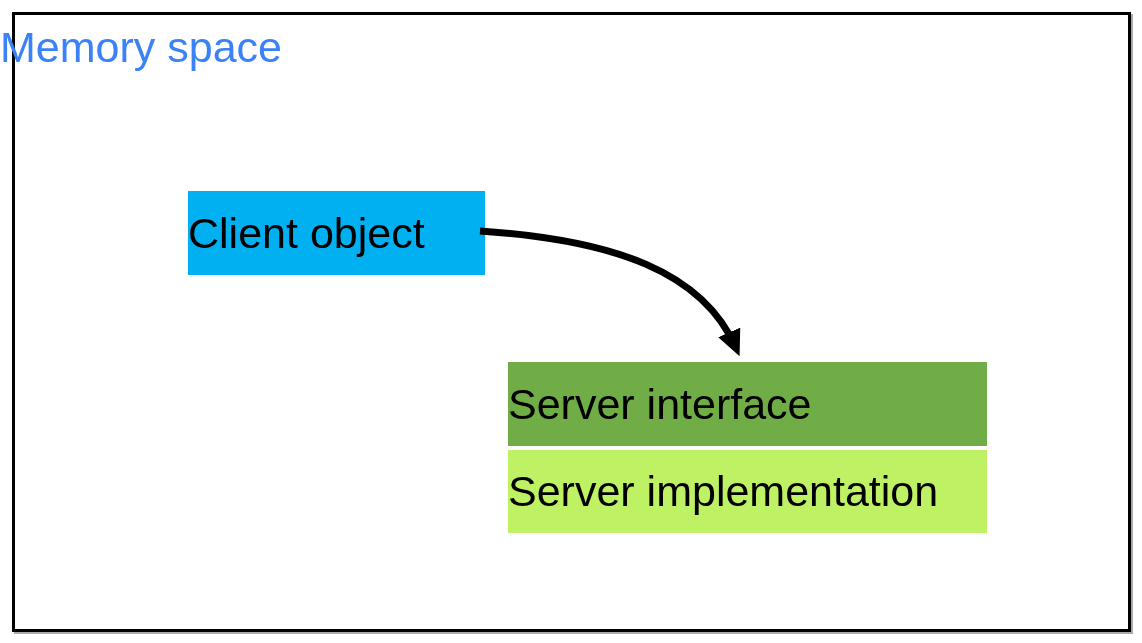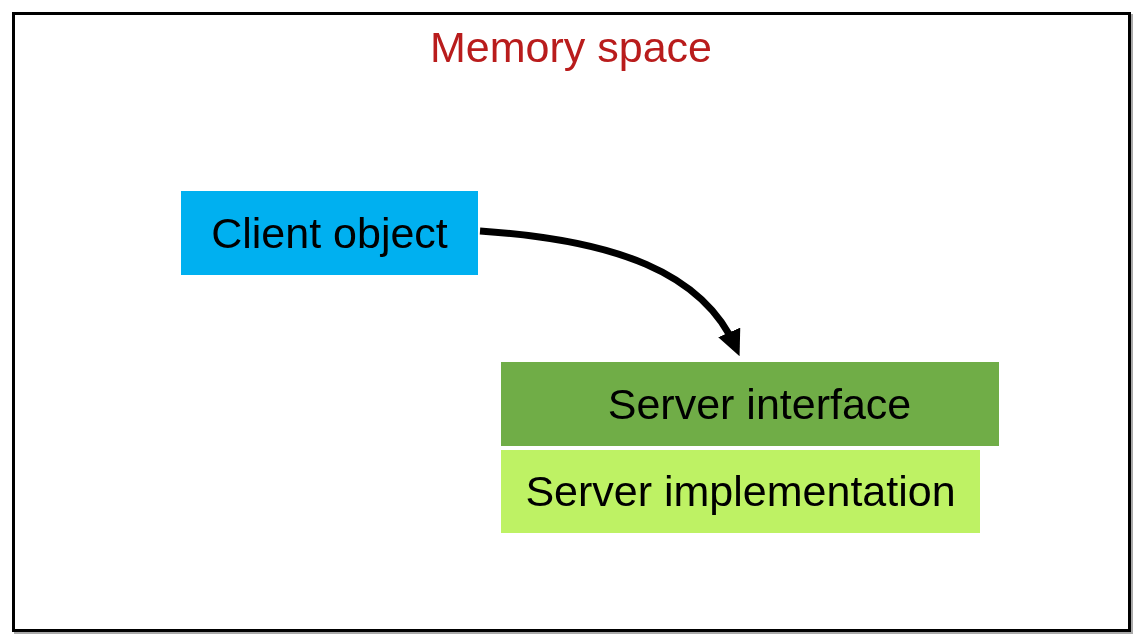--- a/index.html
+++ b/index.html
@@ -23,35 +23,36 @@
     height: 614px;
     border: 3px solid #000000;
     box-shadow: 2px 2px 0 #aaaaaa;
     background: transparent;
   }
   .title {
     position: absolute;
     top: 26px;
     left: 0;
     width: 1142px;
-    text-align: center;
+    text-align: left;
     font-size: 43px;
     line-height: 43px;
-    color: #b91c1c;
+    color: #3b82f6;
     white-space: nowrap;
   }
   .node {
     position: absolute;
     display: flex;
     align-items: center;
-    justify-content: center;
+    justify-content: flex-start;
     color: #000000;
     font-size: 43px;
     line-height: 43px;
     white-space: nowrap;
+    margin-left: 7px;
   }
   .node-client {
     left: 181px;
     top: 191px;
     width: 297px;
     height: 84px;
   }
   .node-server-interface {
     left: 501px;
     top: 362px;
@@ -79,21 +80,21 @@
 <div class="canvas">
 
   <div class="frame"></div>
 
   <div class="title">Memory space</div>
 
   <div class="node node-client" style="background-color: rgb(0, 176, 240);">
     <span>Client object</span>
   </div>
 
-  <div class="node node-server-interface" style="background-color: rgb(112, 173, 71); padding-left: 19px;">
+  <div class="node node-server-interface" style="background-color: rgb(112, 173, 71);">
     <span>Server interface</span>
   </div>
 
   <div class="node node-server-implementation" style="background-color: #bef264;">
     <span>Server implementation</span>
   </div>
 
   <svg class="arrow-layer" viewBox="0 0 1142 643" xmlns="http://www.w3.org/2000/svg">
     <defs>
       <marker id="arrowhead" markerUnits="userSpaceOnUse" markerWidth="26" markerHeight="24" viewBox="0 0 26 24" refX="17" refY="12" orient="auto">

